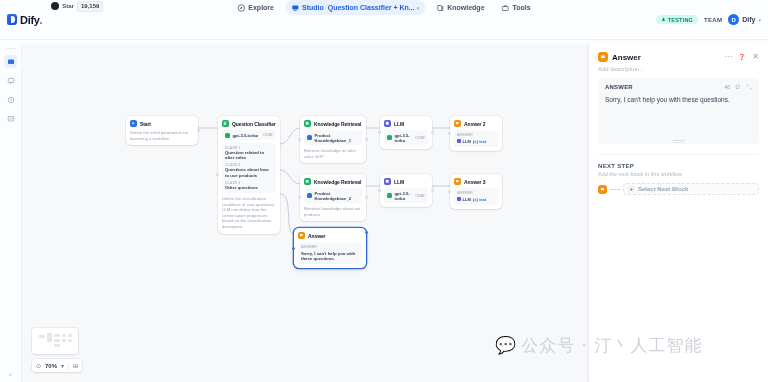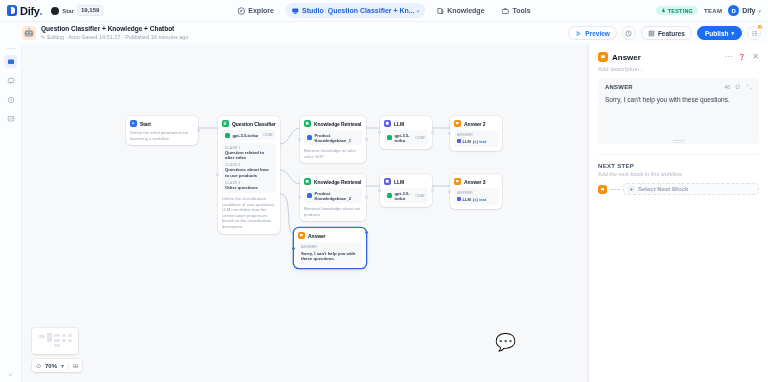--- a/index.html
+++ b/index.html
@@ -7,22 +7,22 @@
     width: 768px; height: 382px;
     font-family: "Liberation Sans", sans-serif;
     background: #f2f4f7;
     overflow: hidden;
     -webkit-font-smoothing: antialiased;
   }
   .app { position: relative; width: 768px; height: 382px; background: #f7f9fb; }
 
   
   .topbar {
-    position: absolute; top: 0; left: 0; right: 0; height: 22px;
-    background: #fcfdff; display: flex; align-items: center;
+    position: absolute; top: 0; left: 0; right: 0; height: 40px;
+    background: #fcfdff; display: flex; 
     border-bottom: 1px solid #eceff3; z-index: 30;
   }
   .brand { display: flex; align-items: center; gap: 3px; padding-left: 7px; }
   .brand-mark {
     width: 10px; height: 11px; border-radius: 2px 3px 3px 2px;
     background: linear-gradient(135deg,#2f6fe4 0%,#1c4fd0 100%);
     position: relative;
   }
   .brand-mark::after {
     content:""; position:absolute; left:3.5px; top:2px; width:4px; height:7px;
@@ -667,15 +667,16 @@
       <span class="next-dash"></span>
       <div class="next-btn">
         <span class="next-plus">+</span>
         <span class="next-btn-lbl">Select Next Block</span>
       </div>
     </div>
   </div>
 
   <div class="watermark">
     <span class="wm-ico">💬</span>
+    <span class="wm-text">公众号 · 汀丶人工智能</span>
   </div>
 
 </div>
 
 </body></html>

